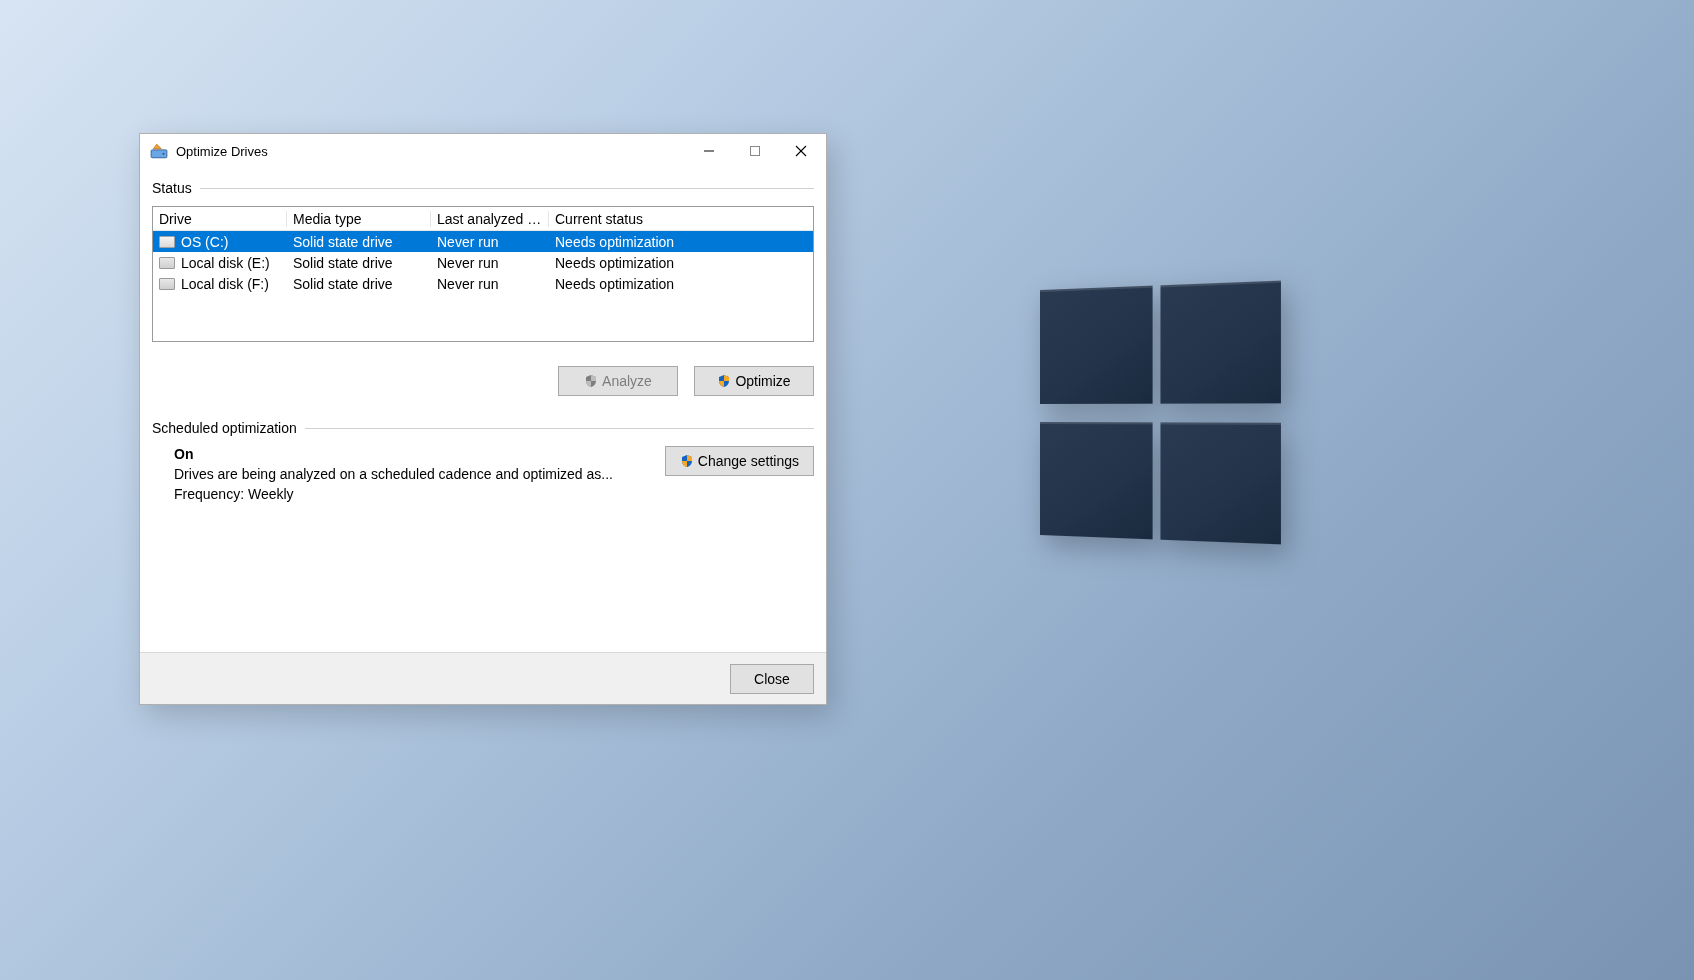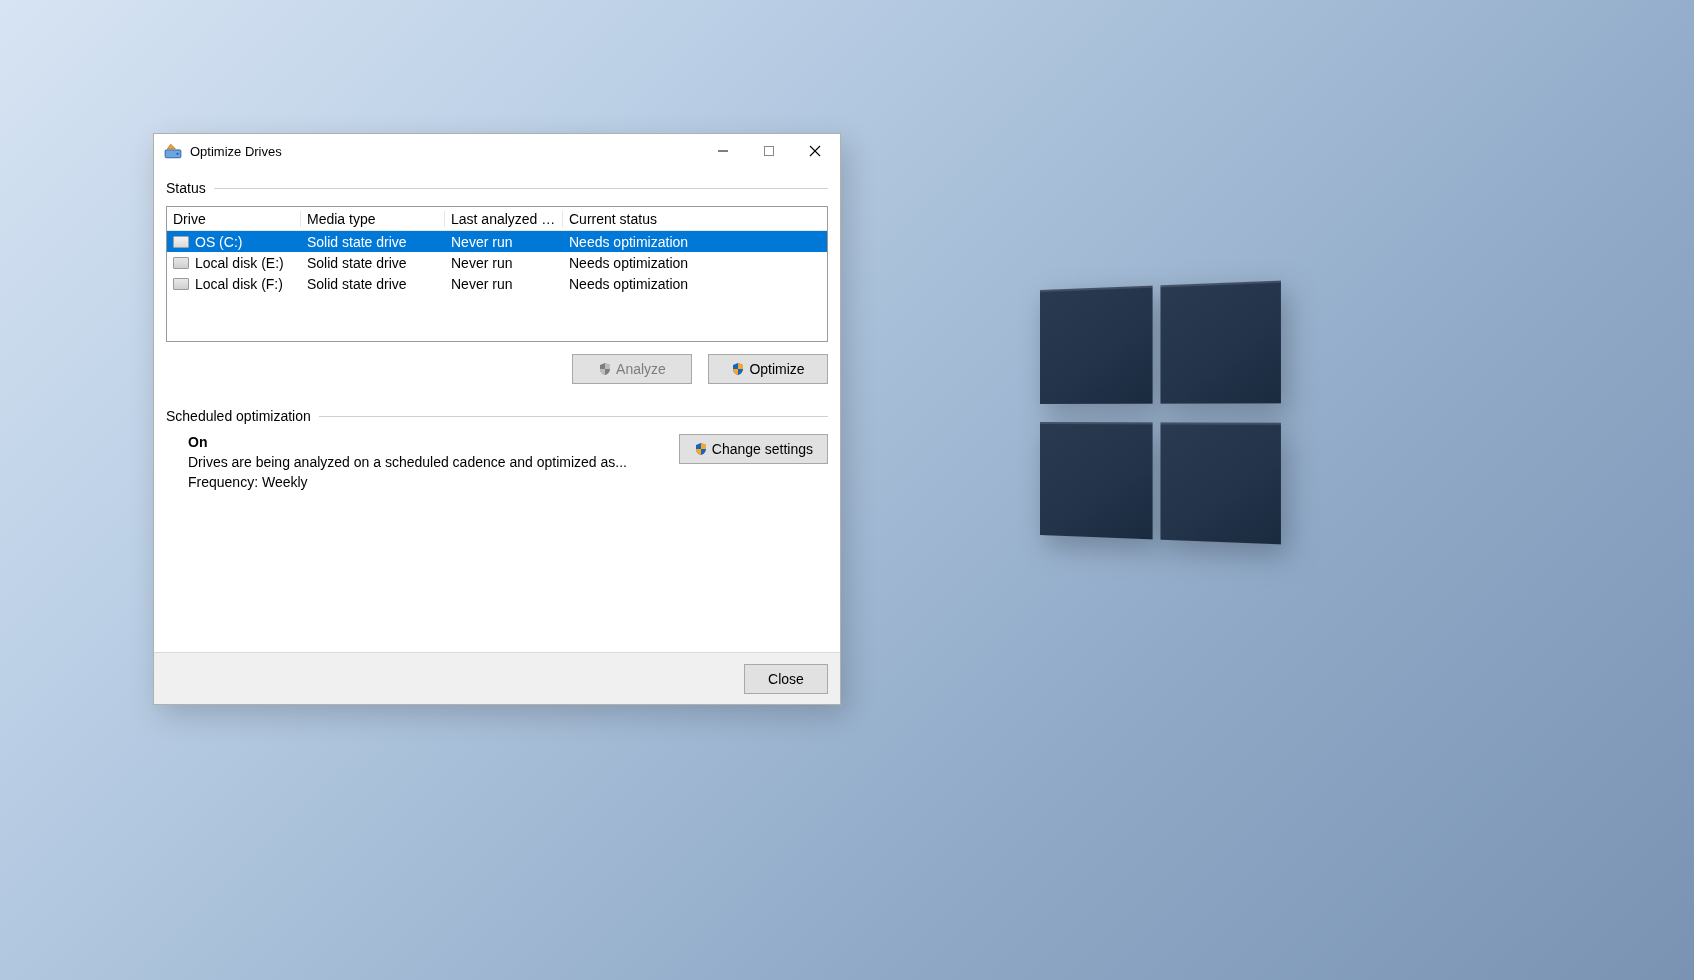--- a/index.html
+++ b/index.html
@@ -28,21 +28,21 @@
     filter: drop-shadow(6px 10px 14px rgba(0,0,0,0.25));
   }
   .desk-logo .tile {
     background: linear-gradient(145deg,#2a3b51 0%, #22334a 60%, #1a2a3e 100%);
     box-shadow: inset 0 2px 0 rgba(255,255,255,0.12);
   }
 
   
   .win {
     position:absolute;
-    left:153px; top:133px;
+    left:139px; top:133px;
     width:688px; height:572px;
     background:#fff;
     border:1px solid #b0b0b0;
     box-shadow: 6px 10px 28px rgba(0,0,0,0.18);
     display:flex; flex-direction:column;
   }
 
   
   .titlebar {
     height:34px;
@@ -102,21 +102,21 @@
     width:16px; height:12px;
     margin-right:6px;
     background: linear-gradient(#e8e8e8,#cfcfcf);
     border:1px solid #9a9a9a;
     border-radius:1px;
     flex:none;
   }
   .tr.selected .drive-icn { filter: brightness(1.05); }
 
   
-  .btnrow { display:flex; justify-content:flex-end; gap:16px; margin:12px 0 18px 0; }
+  .btnrow { display:flex; justify-content:flex-end; gap:16px; margin:24px 0 18px 0; }
   .btn {
     min-width:120px; height:30px;
     display:flex; align-items:center; justify-content:center;
     font-size:14px; color:#000;
     background:#e1e1e1;
     border:1px solid #a8a8a8;
     padding:0 14px;
     gap:4px;
   }
   .btn.disabled { color:#7d7d7d; background:#e1e1e1; }

